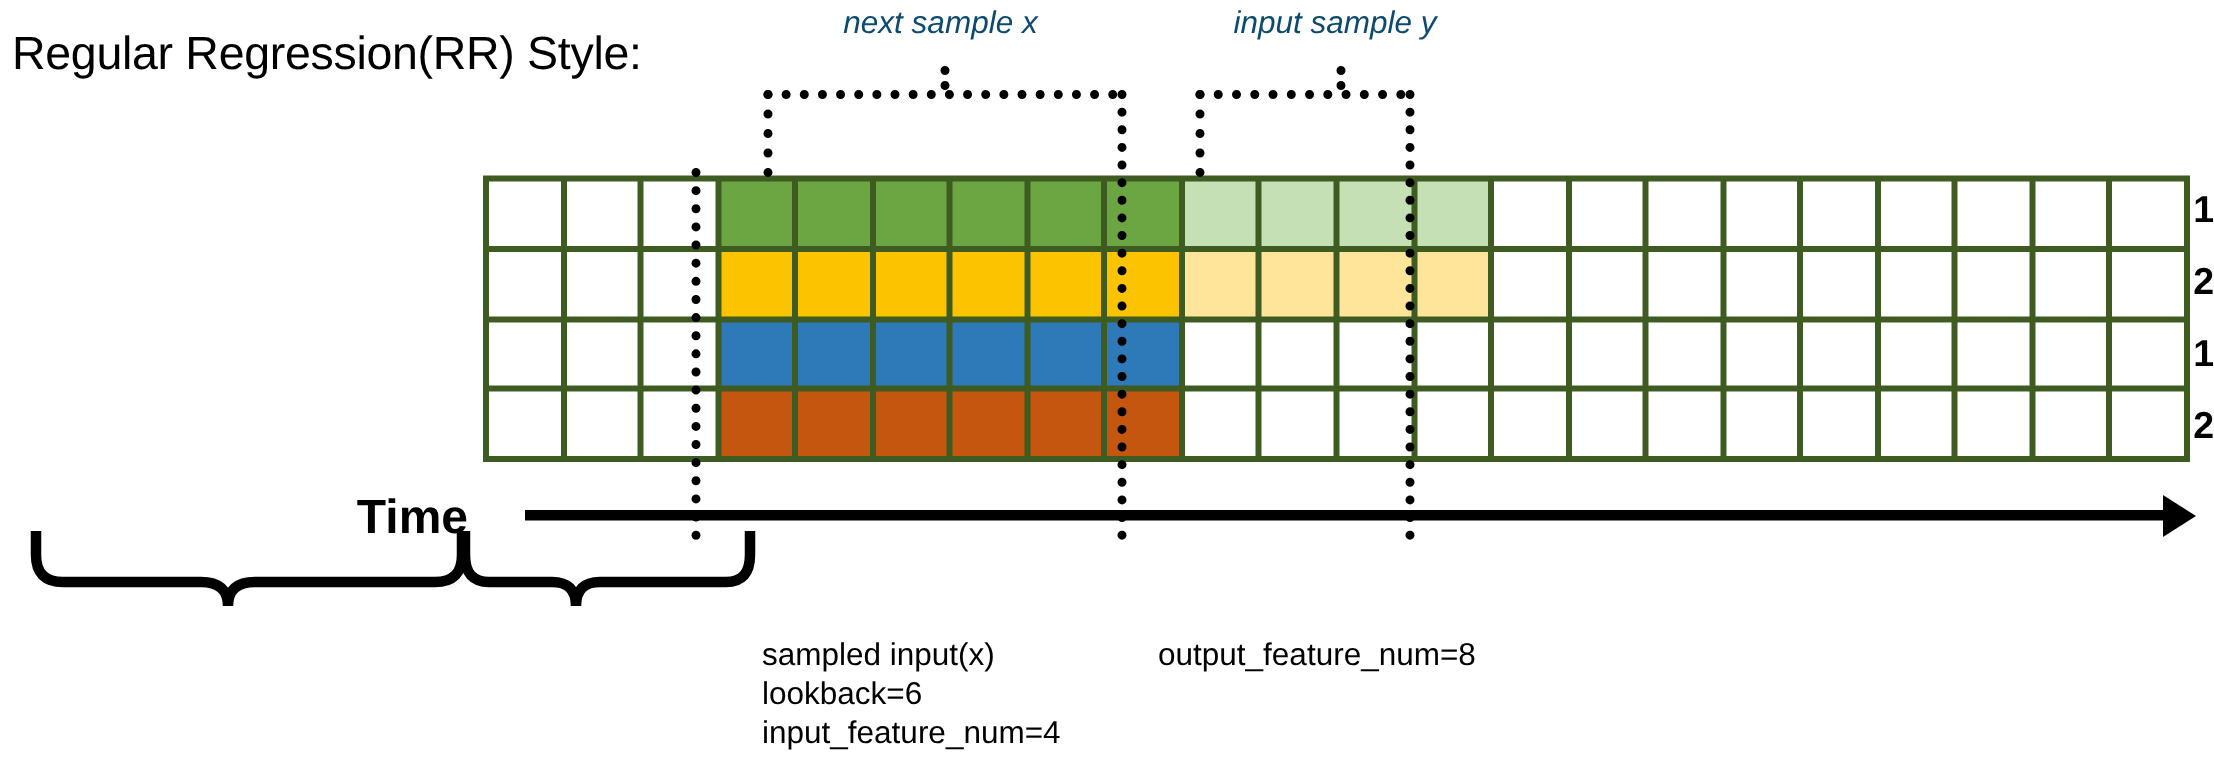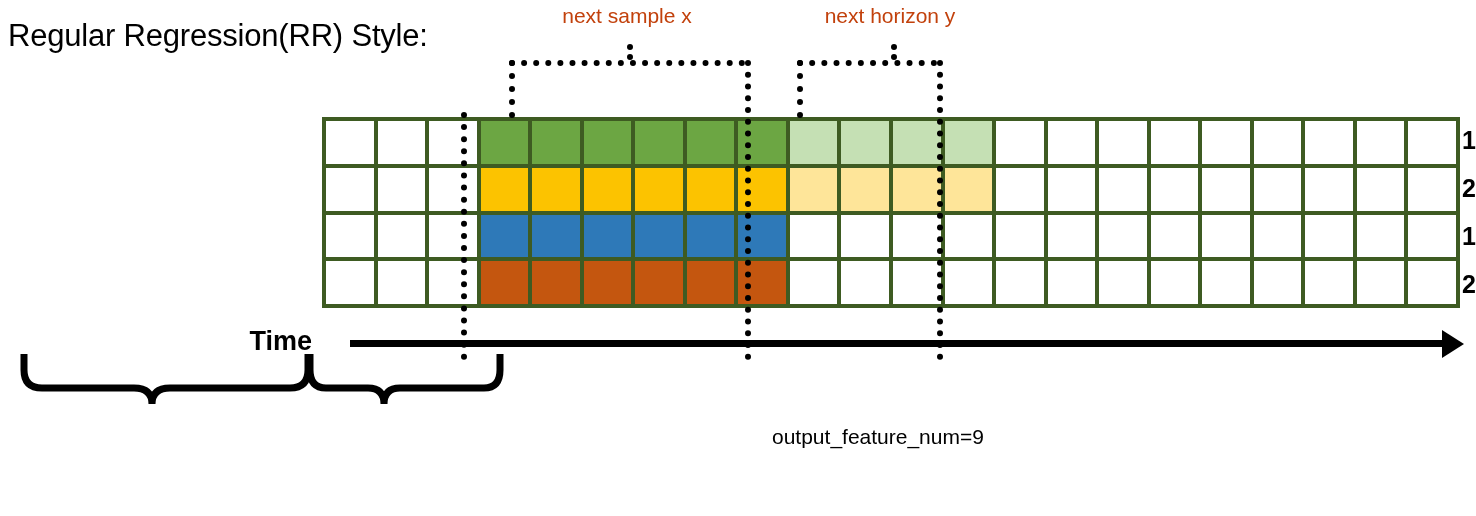--- a/index.html
+++ b/index.html
@@ -31,21 +31,21 @@
     display:flex;flex-direction:column;
     box-sizing:border-box;
     padding:4px;gap:4px;
   }
   .grid-row{display:flex;flex:1;gap:4px;}
   .cell{flex:1 1 0;background:#ffffff;}
 
   
   #time-label{
     position:absolute;left:0;top:326px;width:312px;
-    text-align:right;font-size:27px;font-weight:bold;color:#000;
+    text-align:right;font-size:32px;font-weight:bold;color:#000;
   }
   #time-axis{
     position:absolute;left:350px;top:340px;width:1100px;height:7px;
     background:#000;
   }
   #time-arrow{
     position:absolute;left:1442px;top:330px;
     width:0;height:0;
     border-top:14px solid transparent;
     border-bottom:14px solid transparent;
@@ -64,21 +64,21 @@
     position:absolute;width:0;border-left:6px dotted #000;
   }
   .tb-top{
     position:absolute;height:0;border-top:6px dotted #000;
   }
   .tb-peak{
     position:absolute;width:0;border-left:6px dotted #000;height:16px;
   }
 
   .top-note{
-    position:absolute;font-size:21px;color:#c2410c;
+    position:absolute;font-size:21px;font-style:italic;color:#0c4a6e;
     white-space:nowrap;text-align:center;
   }
 
   
   #bottom-braces{position:absolute;left:0;top:352px;}
 
   
   .bottom-note{
     position:absolute;font-size:21px;color:#000;
     line-height:26px;white-space:nowrap;
@@ -205,31 +205,36 @@
     <div class="tb-top" style="left:509px;top:60px;width:236px;"></div>
     <div class="tb-peak" style="left:627px;top:44px;"></div>
   </div>
   <div class="top-note" style="left:527px;top:4px;width:200px;">next sample x</div>
 
   <div class="top-brace">
     <div class="tb-leg" style="left:797px;top:60px;height:58px;"></div>
     <div class="tb-top" style="left:797px;top:60px;width:140px;"></div>
     <div class="tb-peak" style="left:891px;top:44px;"></div>
   </div>
-  <div class="top-note" style="left:790px;top:4px;width:200px;">next horizon y</div>
+  <div class="top-note" style="left:790px;top:4px;width:200px;">input sample y</div>
 
   <div id="time-label">Time</div>
   <div id="time-axis"></div>
   <div id="time-arrow"></div>
 
   <svg id="bottom-braces" width="600" height="60" viewBox="0 0 600 60">
 
     <path fill="none" stroke="#000" stroke-width="7" d="M 24 2 L 24 18 Q 24 36 42 36 L 134 36 Q 152 36 152 52 Q 152 36 170 36 L 290 36 Q 308 36 308 18 L 308 2"></path>
 
     <path fill="none" stroke="#000" stroke-width="7" d="M 310 2 L 310 18 Q 310 36 326 36 L 368 36 Q 384 36 384 52 Q 384 36 400 36 L 484 36 Q 500 36 500 18 L 500 2"></path>
   </svg>
 
+  <div class="bottom-note" style="left:508px;top:424px;">
+    <div>sampled input(x)</div>
+    <div>lookback=6</div>
+    <div>input_feature_num=4</div>
+  </div>
 
   <div class="bottom-note" style="left:772px;top:424px;">
-    <div>output_feature_num=9</div>
+    <div>output_feature_num=8</div>
   </div>
 
 </div>
 
 </body></html>

